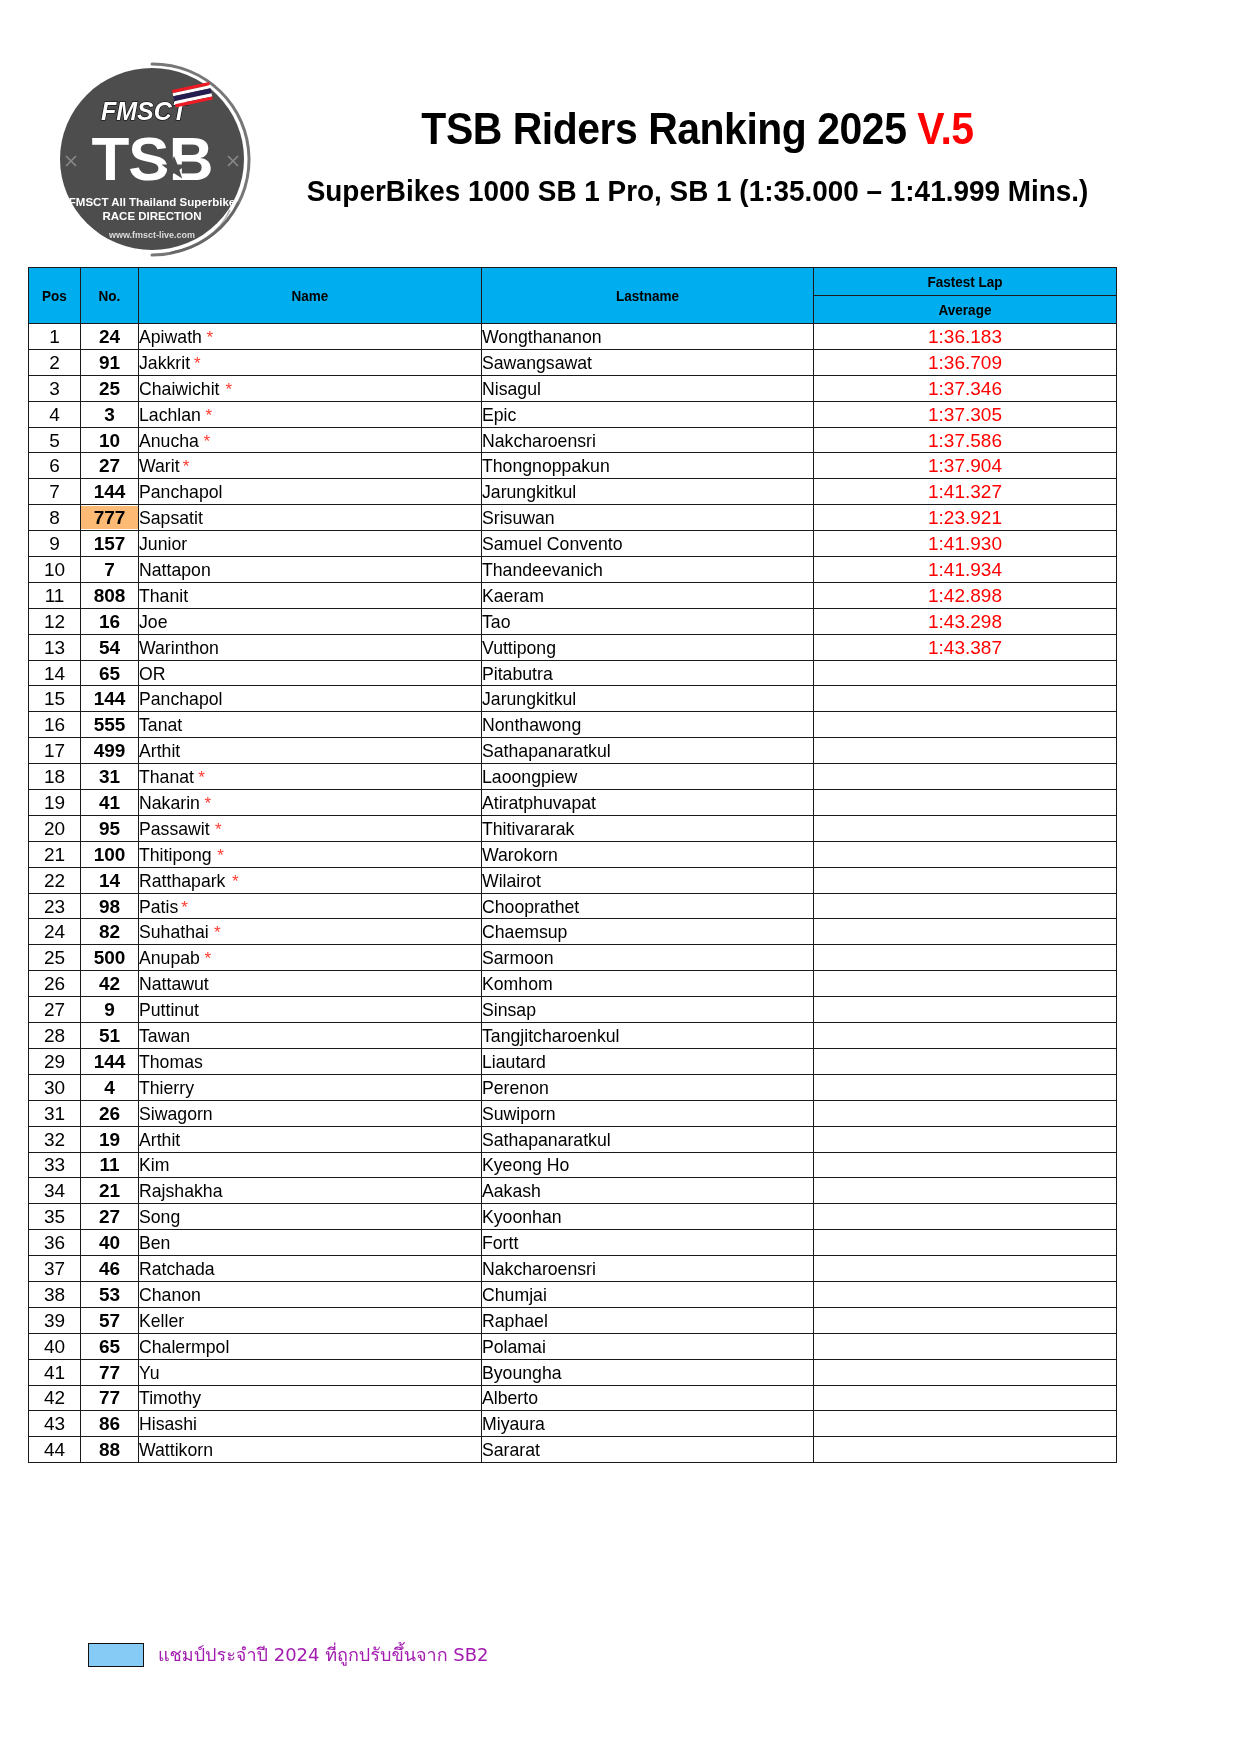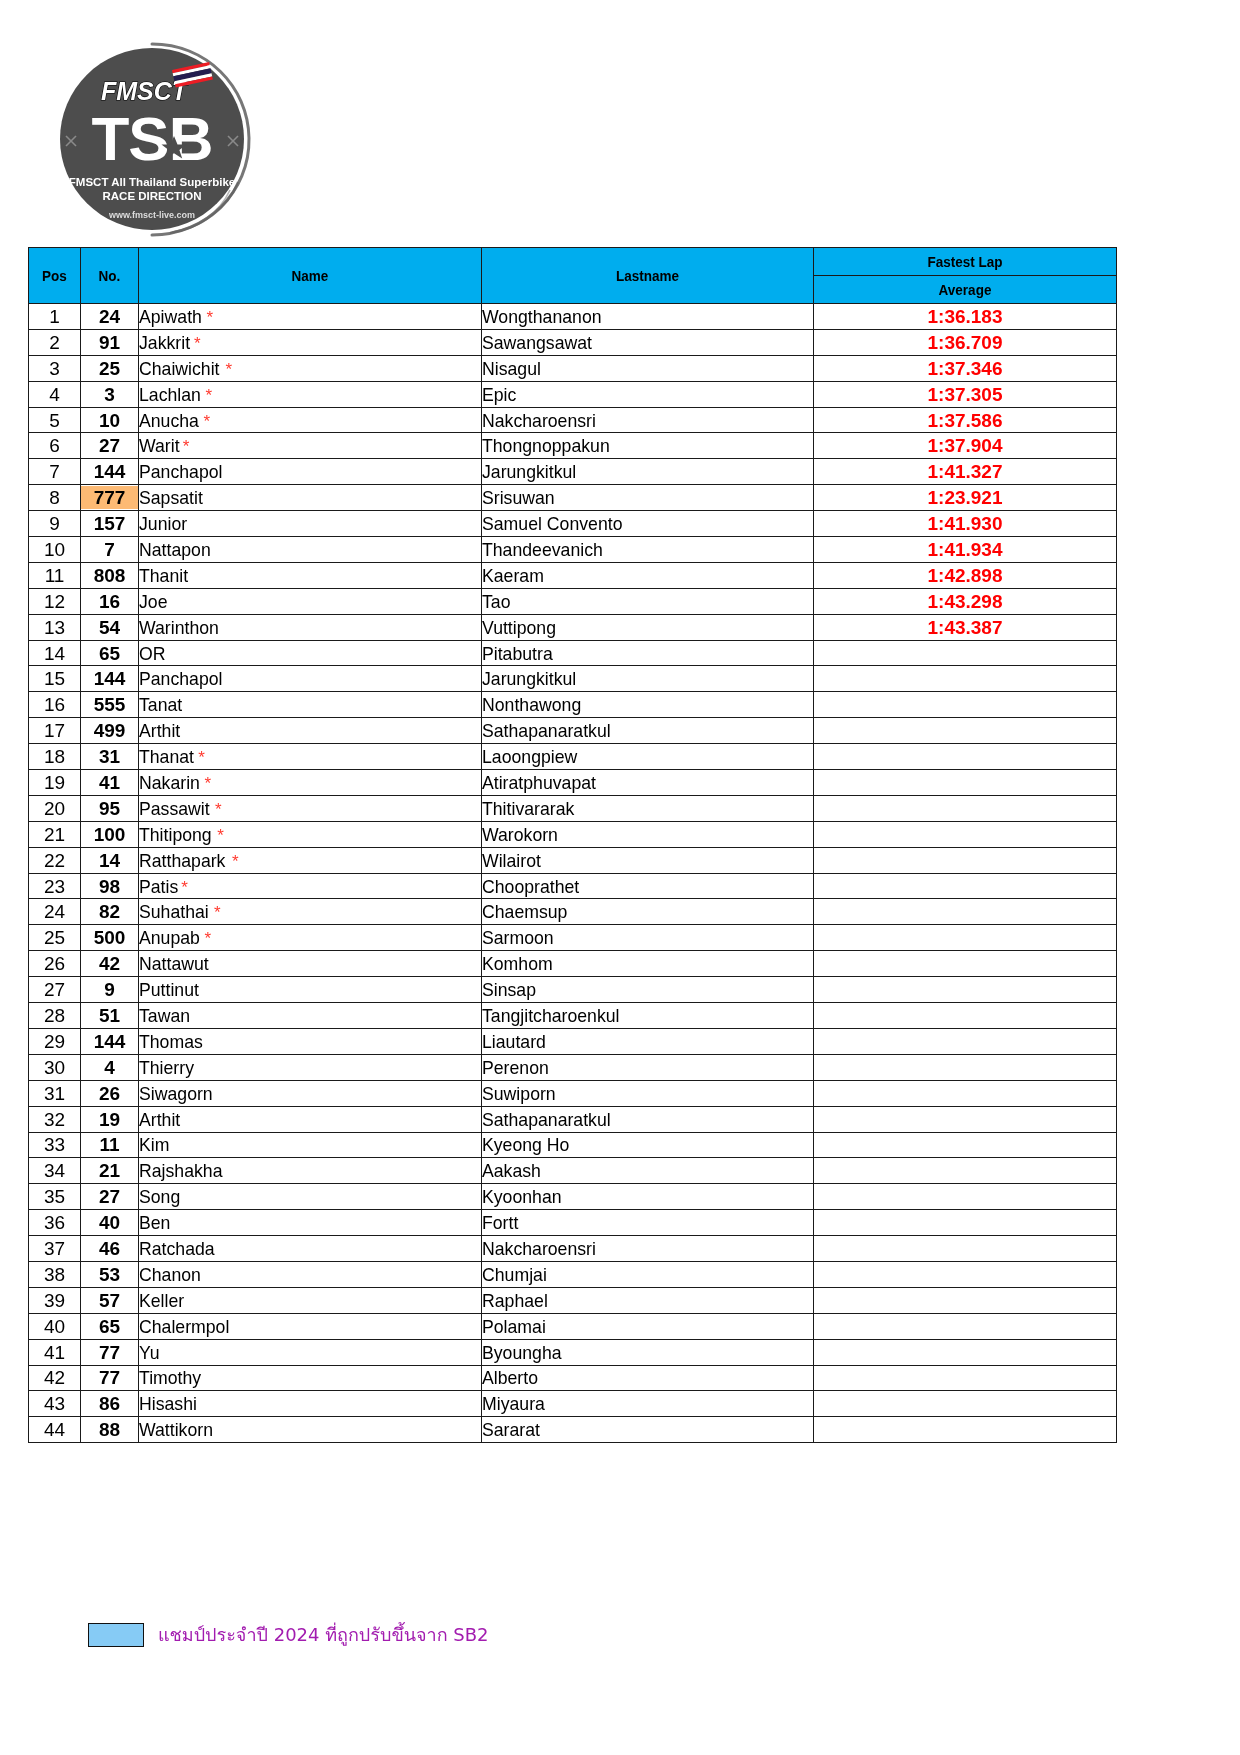--- a/index.html
+++ b/index.html
@@ -17,20 +17,21 @@
     width: 1240px;
     height: 1755px;
     position: relative;
     padding: 0;
   }
 
   
   .header {
     position: relative;
     height: 200px;
+    margin-top: 20px;
   }
 
   .logo-wrap {
     position: absolute;
     left: 52px;
     top: 42px;
     width: 210px;
     height: 195px;
   }
   .logo-brush {
@@ -143,21 +144,21 @@
     padding-left: 6px;
     margin-top: 12px;
   }
   td.lastname {
     text-align: left;
     padding-left: 6px;
   }
   td.lap {
     text-align: center;
     color: #FF0000;
-    font-weight: bold;
+    font-weight: normal;
     font-size: 19px;
   }
   .star {
     color: #FF3A2F;
     font-size: 17px;
   }
   .sqz { display: inline-block; transform: scaleX(0.93); transform-origin: left center; }
 
   
   .legend {
@@ -225,20 +226,24 @@
           <line x1="176" y1="94" x2="186" y2="104"></line>
             <line x1="186" y1="94" x2="176" y2="104"></line>
         </g>
 
         <text x="100" y="144" text-anchor="middle" font-family="Liberation Sans, sans-serif" font-size="11.5" font-weight="bold" fill="#ffffff">FMSCT All Thailand Superbike</text>
         <text x="100" y="158" text-anchor="middle" font-family="Liberation Sans, sans-serif" font-size="11.5" font-weight="bold" fill="#ffffff">RACE DIRECTION</text>
         <text x="100" y="176" text-anchor="middle" font-family="Liberation Sans, sans-serif" font-size="9" font-weight="bold" fill="#dcdcdc">www.fmsct-live.com</text>
       </svg>
     </div>
 
+    <div class="title-block">
+      <div class="main-title"><span>TSB Riders Ranking 2025</span> <span class="ver">V.5</span></div>
+      <div class="sub-title">SuperBikes 1000 SB 1 Pro, SB 1 (1:35.000 – 1:41.999 Mins.)</div>
+    </div>
   </div>
 
   <div class="table-wrap">
     <table class="ranking">
       <colgroup>
         <col class="c-pos">
           <col class="c-no">
           <col class="c-name">
           <col class="c-last">
           <col class="c-lap">

